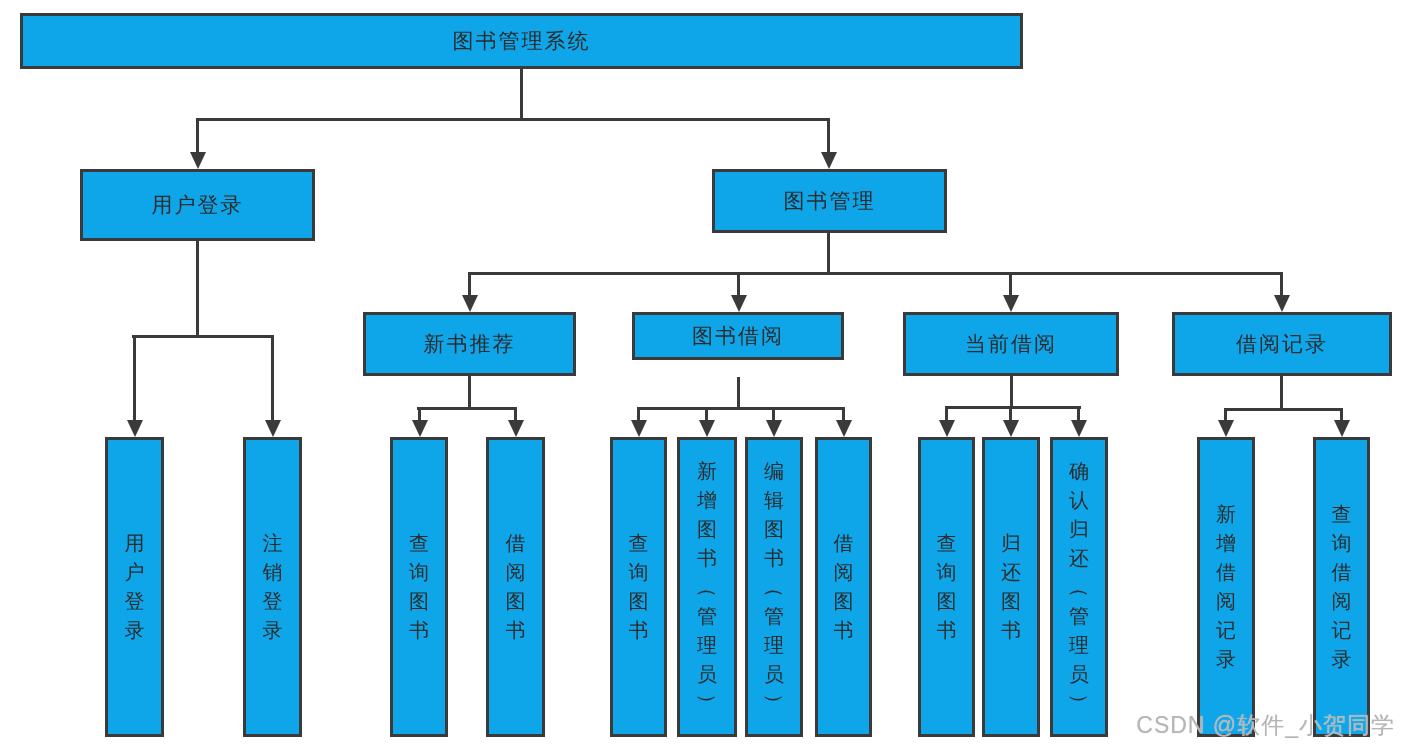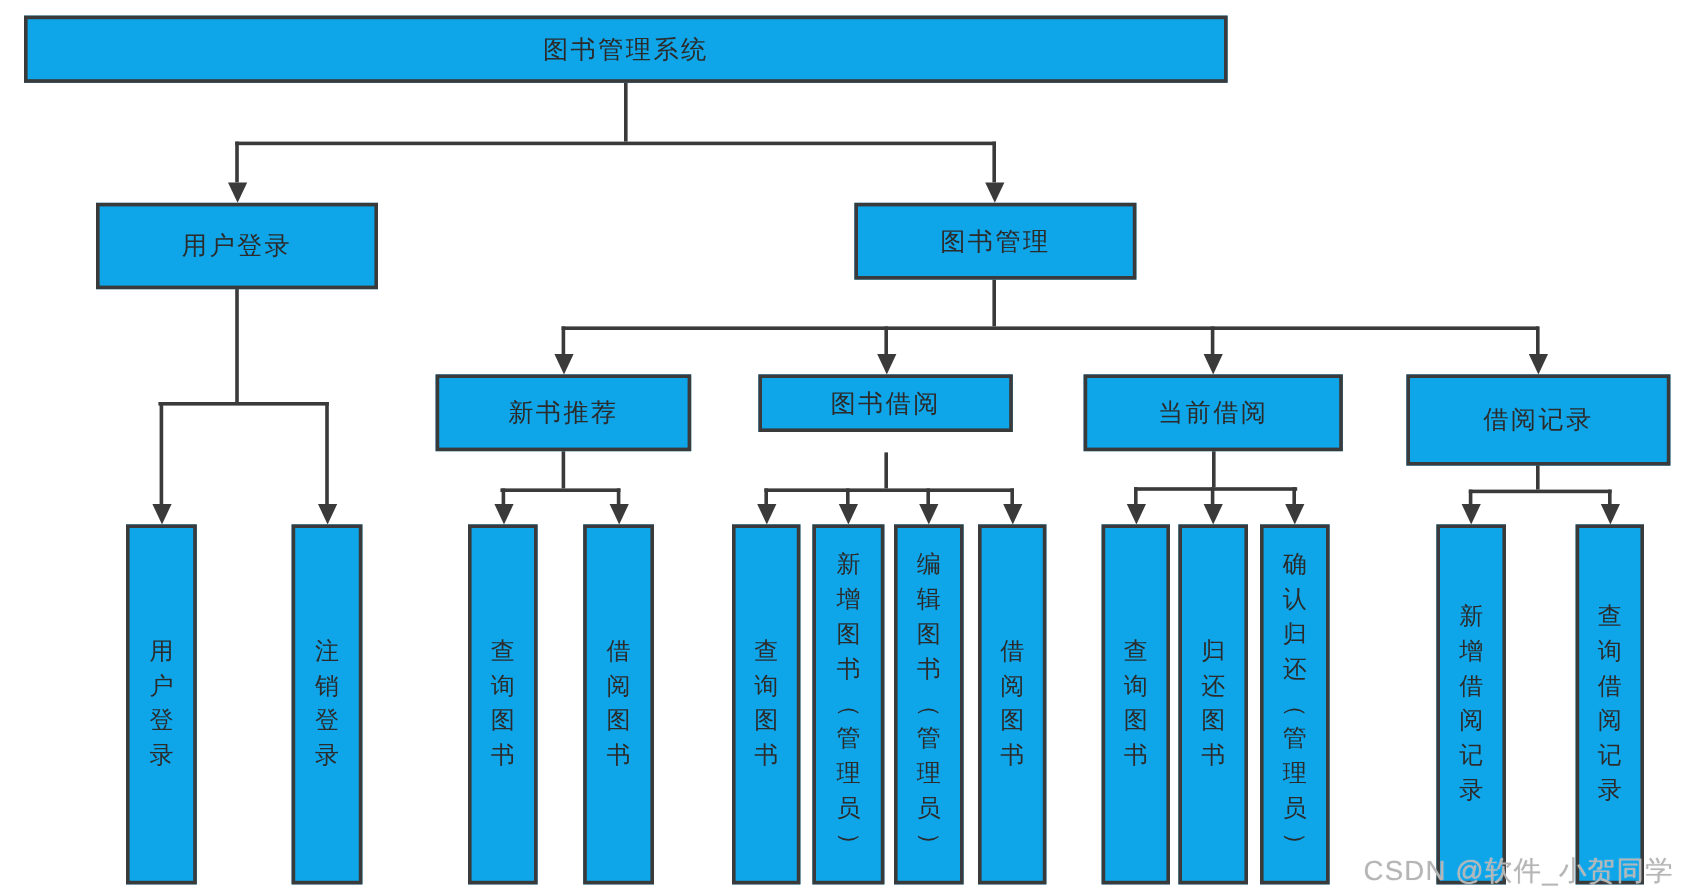--- a/index.html
+++ b/index.html
@@ -99,21 +99,21 @@
 
   <div class="box" style="left:712px;top:169px;width:235px;height:64px">
     <span class="hlabel">图书管理</span>
   </div>
   <div class="box" style="left:632px;top:312px;width:212px;height:48px">
     <span class="hlabel">图书借阅</span>
   </div>
   <div class="box" style="left:903px;top:312px;width:216px;height:64px">
     <span class="hlabel">当前借阅</span>
   </div>
-  <div class="box" style="left:1172px;top:312px;width:220px;height:76px">
+  <div class="box" style="left:1172px;top:312px;width:220px;height:64px">
     <span class="hlabel">借阅记录</span>
   </div>
 
   <div class="box" style="left:105px;top:437px;width:59px;height:300px">
     <div class="vlabel">
         <div class="vchar">用</div>
         <div class="vchar">户</div>
         <div class="vchar">登</div>
         <div class="vchar">录</div>
       </div>

